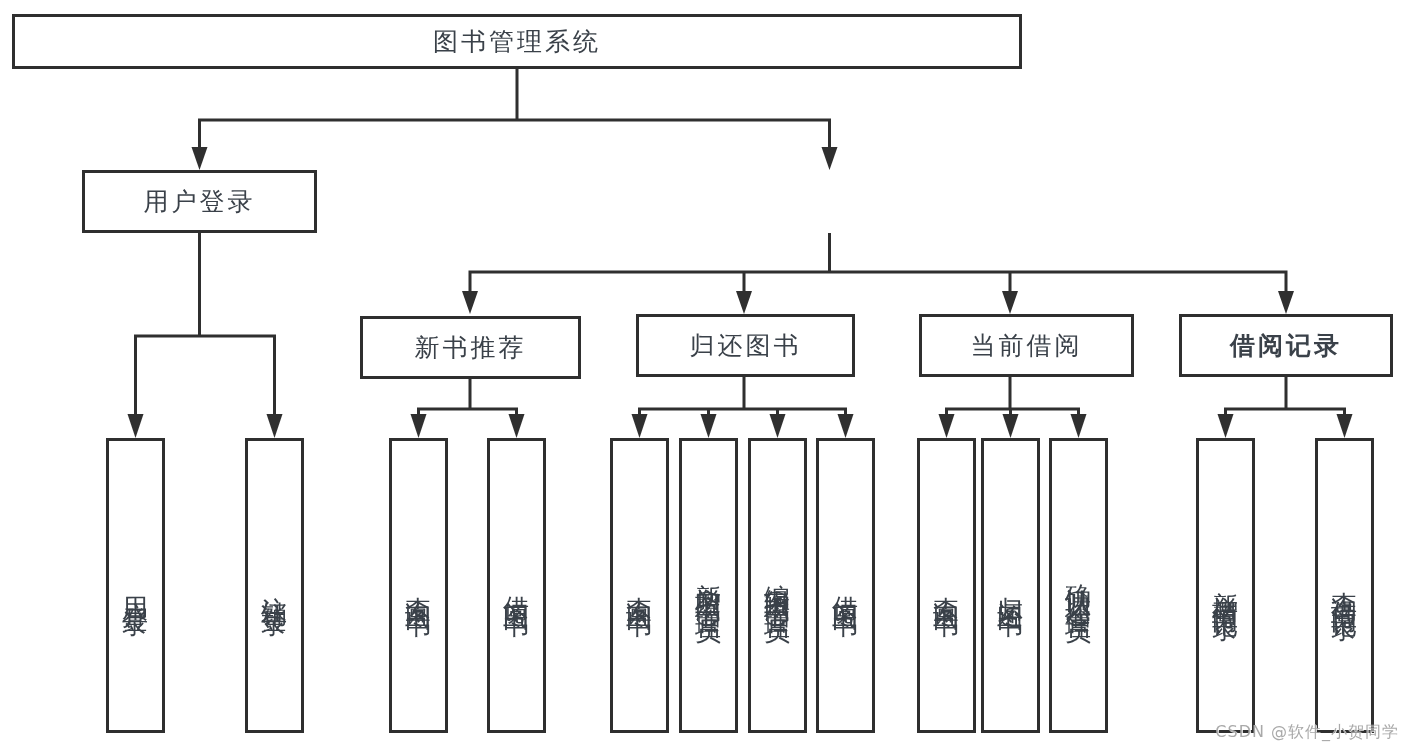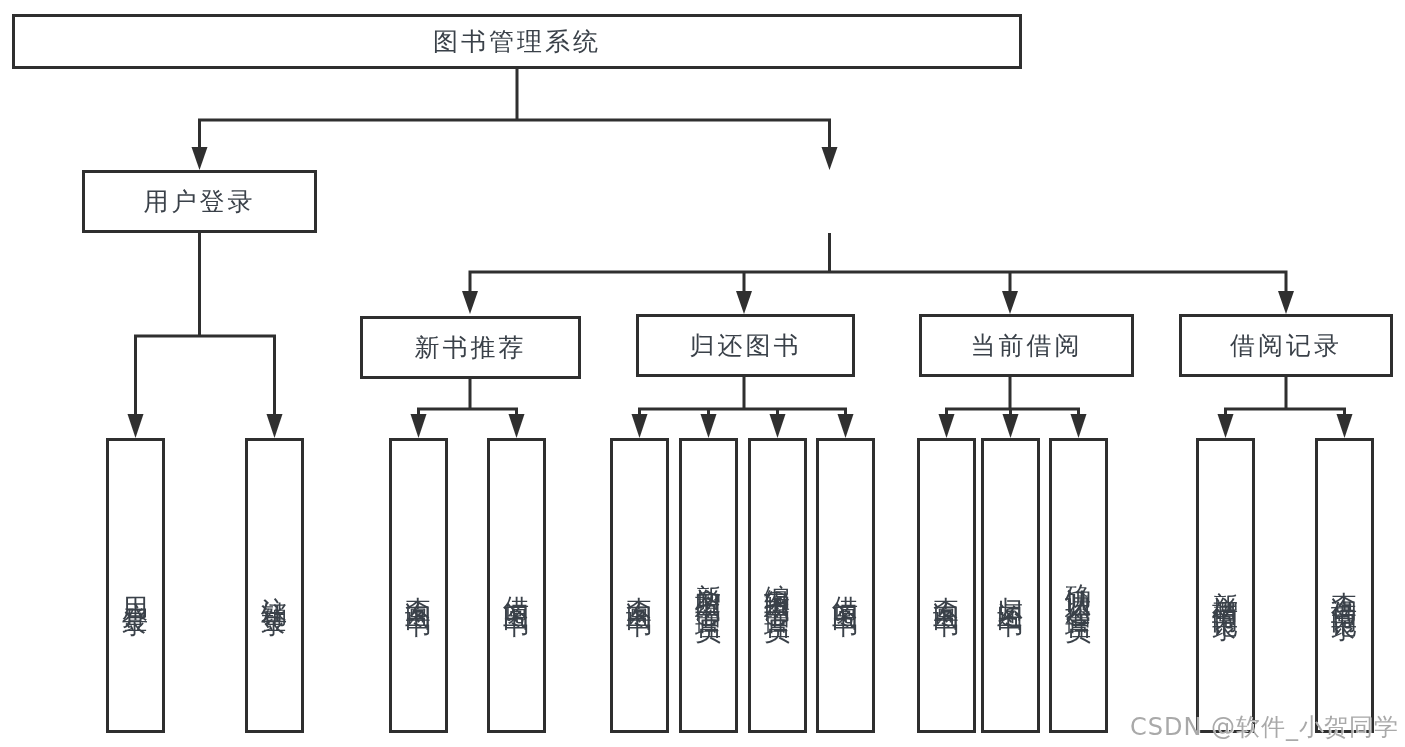--- a/index.html
+++ b/index.html
@@ -17,21 +17,21 @@
     font-size:25px;letter-spacing:3px;white-space:nowrap;
     z-index:2;
   }
   .vbox{
     writing-mode:vertical-lr;text-orientation:mixed;
     font-size:26px;letter-spacing:5px;line-height:1;
     padding:4px 0;
   }
   .watermark{
     position:absolute;right:6px;bottom:4px;z-index:5;
-    color:#a9a9a9;font-size:24px;letter-spacing:1px;
+    color:#a9a9a9;font-size:16px;letter-spacing:1px;
     text-shadow:1px 1px 0 rgba(255,255,255,0.85);
   }
 </style>
 </head>
 <body>
 
 <div class="canvas">
 
   <svg class="connectors" viewBox="0 0 1405 747" xmlns="http://www.w3.org/2000/svg">
 
@@ -69,21 +69,21 @@
     <polygon points="1336.5,414 1352.5,414 1344.5,438"></polygon>
   </svg>
 
   <div class="box" style="left:12px;top:14px;width:1010px;height:55px;">图书管理系统</div>
 
   <div class="box" style="left:82px;top:170px;width:235px;height:63px;">用户登录</div>
 
   <div class="box" style="left:360px;top:316px;width:221px;height:63px;">新书推荐</div>
   <div class="box" style="left:636px;top:314px;width:219px;height:63px;">归还图书</div>
   <div class="box" style="left:903px;top:314px;width:215px;height:63px;margin-left:16px;">当前借阅</div>
-  <div class="box" style="left:1179px;top:314px;width:214px;height:63px;">借阅记录</div>
+  <div class="box" style="left:1179px;top:314px;width:214px;height:63px;font-weight:bold;">借阅记录</div>
 
   <div class="box vbox" style="left:106px;top:438px;width:59px;height:295px;">用户登录</div>
   <div class="box vbox" style="left:245px;top:438px;width:59px;height:295px;">注销登录</div>
 
   <div class="box vbox" style="left:389px;top:438px;width:59px;height:295px;">查询图书</div>
   <div class="box vbox" style="left:487px;top:438px;width:59px;height:295px;">借阅图书</div>
 
   <div class="box vbox" style="left:610px;top:438px;width:59px;height:295px;">查询图书</div>
   <div class="box vbox" style="left:679px;top:438px;width:59px;height:295px;">新增图书（管理员）</div>
   <div class="box vbox" style="left:748px;top:438px;width:59px;height:295px;">编辑图书（管理员）</div>

